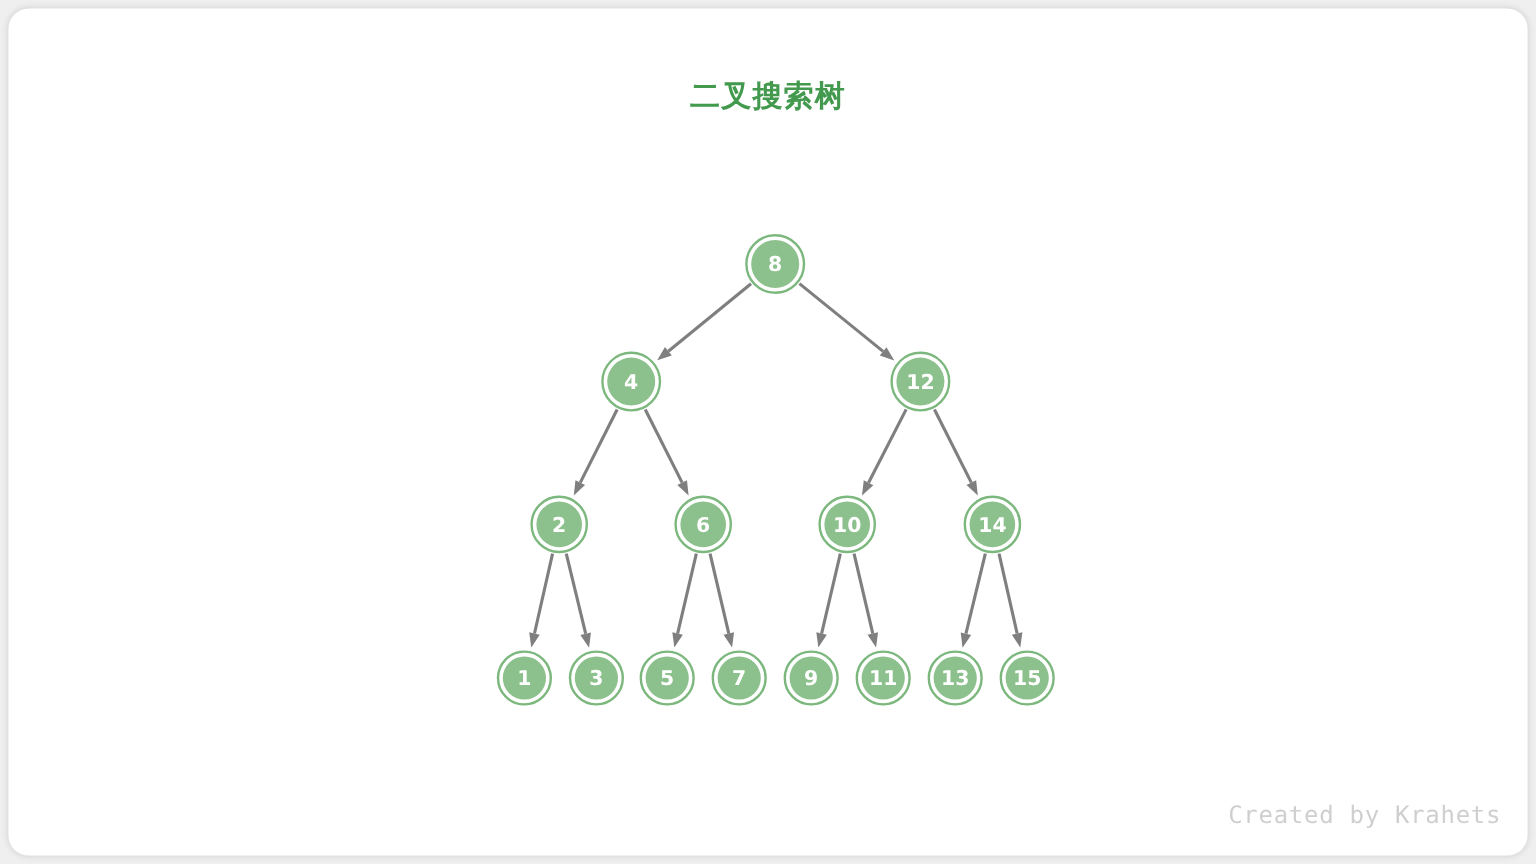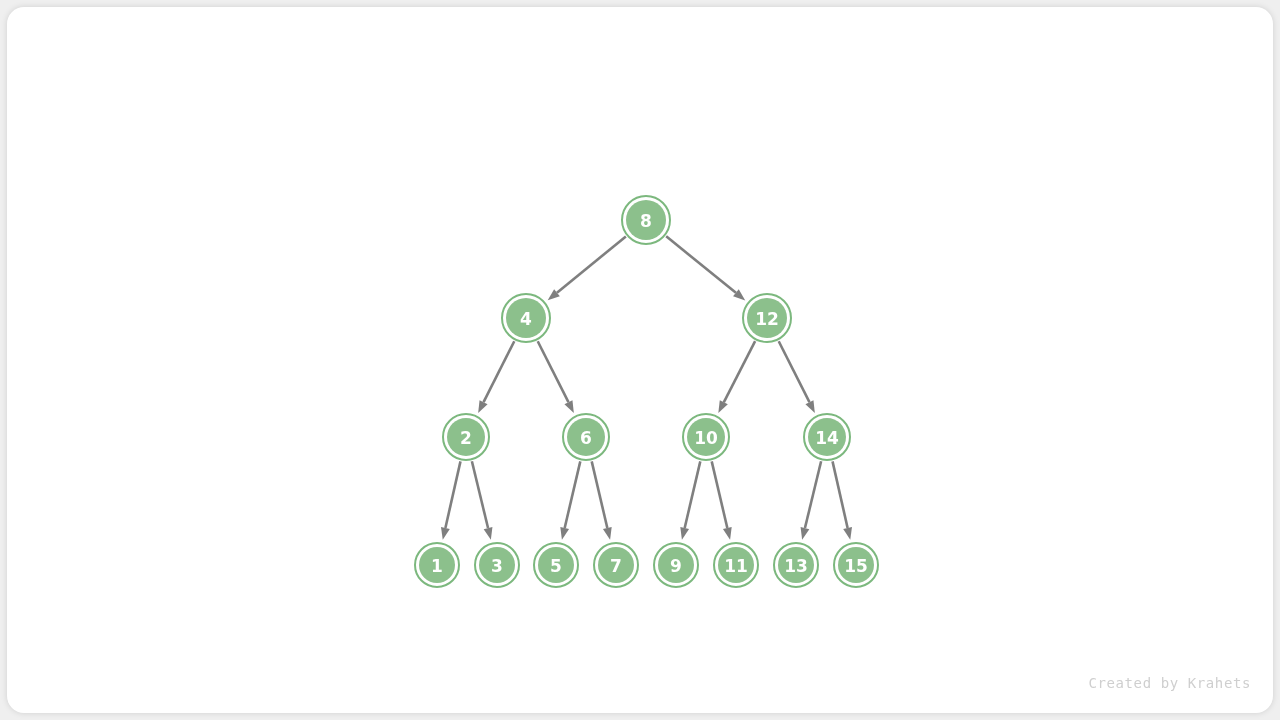--- a/index.html
+++ b/index.html
@@ -79,30 +79,31 @@
   }
   .tree-edge-head {
     fill: #7f7f7f;
     stroke: none;
   }
   #credit {
     position: absolute;
     right: 22px;
     bottom: 22px;
     font-family: "DejaVu Sans Mono", monospace;
-    font-size: 14px;
+    font-size: 20px;
     color: #cfcfcf;
     letter-spacing: 0.6px;
   }
 </style>
 </head>
 <body>
 
 <div id="canvas-card">
 
+  <div id="title">二叉搜索树</div>
 
   <svg id="tree-svg" viewBox="0 0 1266 706">
     <g id="edges-layer">
         <g>
           <line x1="618.8621646827473" y1="229.44589884242302" x2="549.9812851034657" y2="285.69861716550304" class="tree-edge-line"></line>
           <polygon points="540.686899572426,293.2890320158521 547.1348795345848,282.21322259136315 552.8276906723465,289.1840117396429" class="tree-edge-head"></polygon>
         </g>
         <g>
           <line x1="659.2044775118821" y1="229.3639569930946" x2="728.9161884432583" y2="285.82468154908526" class="tree-edge-line"></line>
           <polygon points="738.2413319102808,293.37727708435966 726.0839651175304,289.3216103492187 731.7484117689862,282.3277527489518" class="tree-edge-head"></polygon>

